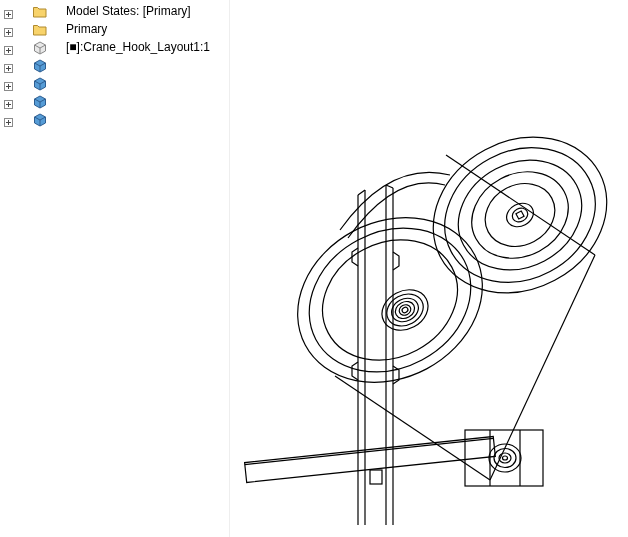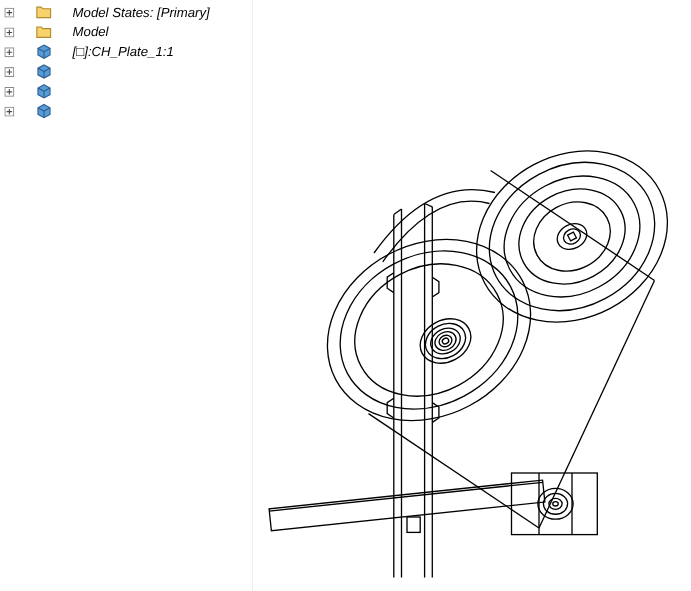--- a/index.html
+++ b/index.html
@@ -1,20 +1,20 @@
 <!DOCTYPE html>
 <html><head>
 <meta charset="utf-8">
 <style>
   * { margin: 0; padding: 0; box-sizing: border-box; }
   html, body { width: 628px; height: 537px; overflow: hidden; background: #fff; font-family: "Segoe UI", Tahoma, sans-serif; font-size: 12px; color: #000; }
   #app { display: flex; width: 100%; height: 100%; }
   #tree { width: 230px; height: 100%; background: #fff; border-right: 1px solid #eee; padding: 2px 0; }
   #canvas { flex: 1; height: 100%; background: #fff; position: relative; }
-  .tree-row { display: flex; align-items: center; height: 18px; padding-left: 2px; gap: 18px; cursor: default; user-select: none; font-style: italic; }
+  .tree-row { display: flex; align-items: flex-end; height: 18px; padding-left: 2px; gap: 18px; cursor: default; user-select: none; }
   .expander { width: 12px; height: 12px; display: flex; align-items: center; justify-content: center; flex: 0 0 12px; }
   .icon { width: 16px; height: 16px; display: flex; align-items: center; justify-content: center; flex: 0 0 16px; }
   .label { white-space: nowrap; line-height: 18px; }
   svg#wire { position: absolute; left: -40px; top: 0px; }
 </style>
 </head>
 <body>
 
 <div id="app">
   <div id="tree">
@@ -39,37 +39,52 @@
             <rect x="0.5" y="0.5" width="8" height="8" fill="#fff" stroke="#8a8a8a"></rect>
             <line x1="2" y1="4.5" x2="7" y2="4.5" stroke="#4a4a4a"></line>
             <line x1="4.5" y1="2" x2="4.5" y2="7" stroke="#4a4a4a"></line>
           </svg>
         </span>
         <span class="icon">
           <svg width="16" height="16" viewBox="0 0 16 16">
             <path d="M1.5 3.5 h4 l1.5 1.5 h7 v8 h-12.5 z" fill="#F8D36B" stroke="#B08A2E" stroke-width="1"></path>
           </svg>
         </span>
-        <span class="label">Model</span>
-      </div>
-      <div class="tree-row">
-        <span class="expander">
-          <svg width="9" height="9" viewBox="0 0 9 9">
-            <rect x="0.5" y="0.5" width="8" height="8" fill="#fff" stroke="#8a8a8a"></rect>
-            <line x1="2" y1="4.5" x2="7" y2="4.5" stroke="#4a4a4a"></line>
-            <line x1="4.5" y1="2" x2="4.5" y2="7" stroke="#4a4a4a"></line>
-          </svg>
-        </span>
-        <span class="icon">
-          <svg width="16" height="16" viewBox="0 0 16 16">
-            <path d="M8 2 L13.5 5 L13.5 11 L8 14 L2.5 11 L2.5 5 Z" fill="#569CD6" stroke="#2E5E91"></path>
-            <path d="M2.5 5 L8 8 L13.5 5 M8 8 L8 14" fill="none" stroke="#2E5E91"></path>
-          </svg>
-        </span>
-        <span class="label">[□]:CH_Plate_1:1</span>
+        <span class="label">Primary</span>
+      </div>
+      <div class="tree-row">
+        <span class="expander">
+          <svg width="9" height="9" viewBox="0 0 9 9">
+            <rect x="0.5" y="0.5" width="8" height="8" fill="#fff" stroke="#8a8a8a"></rect>
+            <line x1="2" y1="4.5" x2="7" y2="4.5" stroke="#4a4a4a"></line>
+            <line x1="4.5" y1="2" x2="4.5" y2="7" stroke="#4a4a4a"></line>
+          </svg>
+        </span>
+        <span class="icon">
+          <svg width="16" height="16" viewBox="0 0 16 16">
+            <path d="M8 2 L13.5 5 L13.5 11 L8 14 L2.5 11 L2.5 5 Z" fill="#E8E8E8" stroke="#888888"></path>
+            <path d="M2.5 5 L8 8 L13.5 5 M8 8 L8 14" fill="none" stroke="#888888"></path>
+          </svg>
+        </span>
+        <span class="label">[■]:Crane_Hook_Layout1:1</span>
+      </div>
+      <div class="tree-row">
+        <span class="expander">
+          <svg width="9" height="9" viewBox="0 0 9 9">
+            <rect x="0.5" y="0.5" width="8" height="8" fill="#fff" stroke="#8a8a8a"></rect>
+            <line x1="2" y1="4.5" x2="7" y2="4.5" stroke="#4a4a4a"></line>
+            <line x1="4.5" y1="2" x2="4.5" y2="7" stroke="#4a4a4a"></line>
+          </svg>
+        </span>
+        <span class="icon">
+          <svg width="16" height="16" viewBox="0 0 16 16">
+            <path d="M8 2 L13.5 5 L13.5 11 L8 14 L2.5 11 L2.5 5 Z" fill="#569CD6" stroke="#2E5E91"></path>
+            <path d="M2.5 5 L8 8 L13.5 5 M8 8 L8 14" fill="none" stroke="#2E5E91"></path>
+          </svg>
+        </span>
       </div>
       <div class="tree-row">
         <span class="expander">
           <svg width="9" height="9" viewBox="0 0 9 9">
             <rect x="0.5" y="0.5" width="8" height="8" fill="#fff" stroke="#8a8a8a"></rect>
             <line x1="2" y1="4.5" x2="7" y2="4.5" stroke="#4a4a4a"></line>
             <line x1="4.5" y1="2" x2="4.5" y2="7" stroke="#4a4a4a"></line>
           </svg>
         </span>
         <span class="icon">

